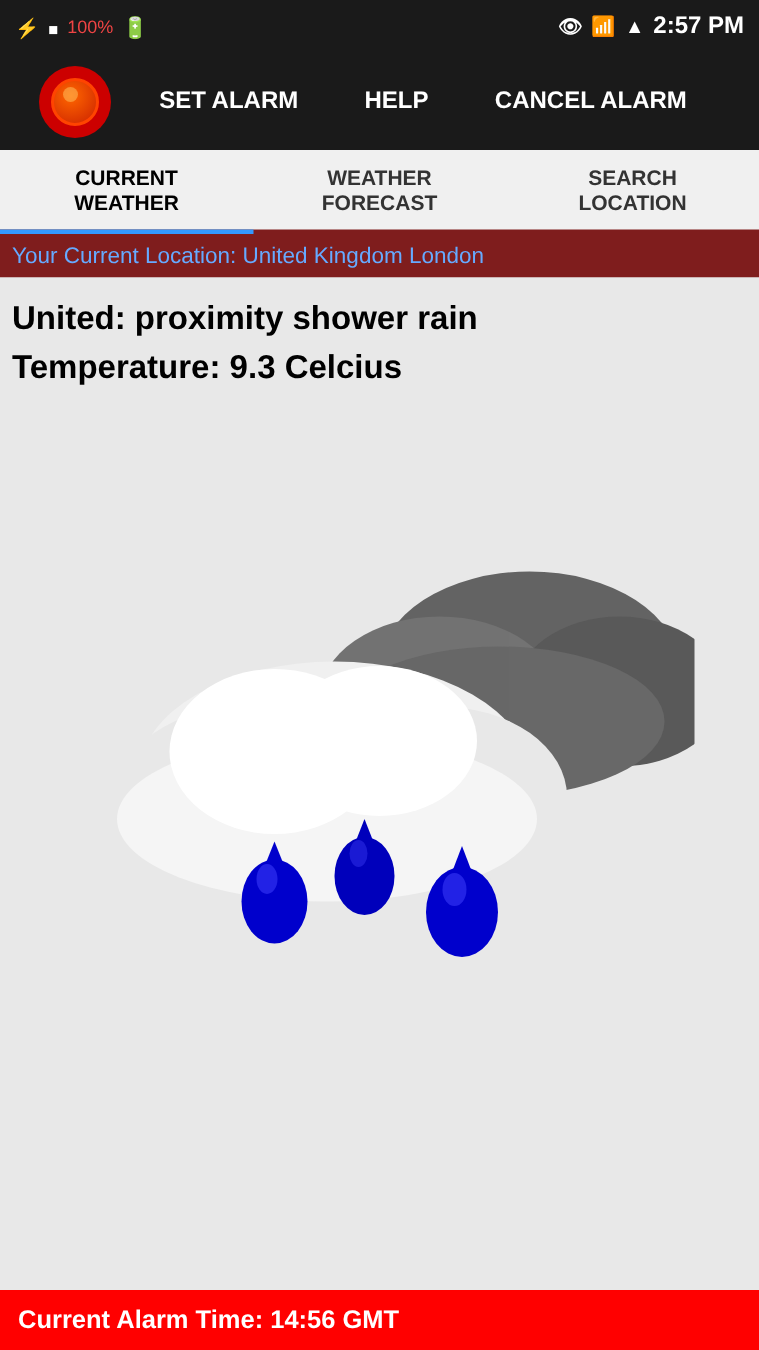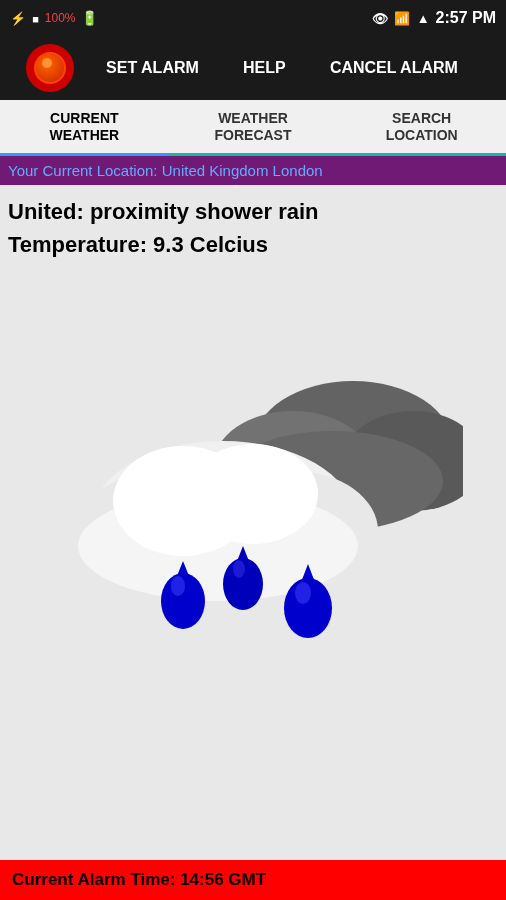--- a/index.html
+++ b/index.html
@@ -93,21 +93,21 @@
       padding: 6px 10px;
       text-transform: uppercase;
     }
 
     
     .tab-bar {
       width: 100%;
       height: 56px;
       background: #f0f0f0;
       display: flex;
-      border-bottom: 3px solid #14b8a6;
+      border-bottom: 3px solid #7f1d1d;
     }
     .tab {
       flex: 1;
       display: flex;
       align-items: center;
       justify-content: center;
       text-align: center;
       font-size: 14px;
       font-weight: bold;
       text-transform: uppercase;
@@ -120,21 +120,21 @@
     }
     .tab.active {
       border-bottom: 3px solid #3399ff;
       margin-bottom: -3px;
       color: #000;
     }
 
     
     .location-banner {
       width: 100%;
-      background: #701a75;
+      background: #7f1d1d;
       color: #66aaff;
       font-size: 15px;
       padding: 6px 8px;
     }
 
     
     .weather-info {
       padding: 10px 8px;
       background: #e8e8e8;
     }
@@ -162,21 +162,21 @@
       position: absolute;
       bottom: 0;
       width: 100%;
       height: 40px;
       background: #ff0000;
       display: flex;
       align-items: center;
       padding: 0 12px;
     }
     .alarm-bar span {
-      color: #000000;
+      color: #ffffff;
       font-size: 17px;
       font-weight: bold;
     }
 
     
     .icon-usb::before { content: '⚡'; font-size: 13px; }
     .icon-bb::before { content: '■'; font-size: 11px; }
     .icon-battery::before { content: '🔋'; font-size: 14px; }
     .icon-eye::before { content: '👁'; font-size: 13px; }
     .icon-wifi::before { content: '📶'; font-size: 13px; }

